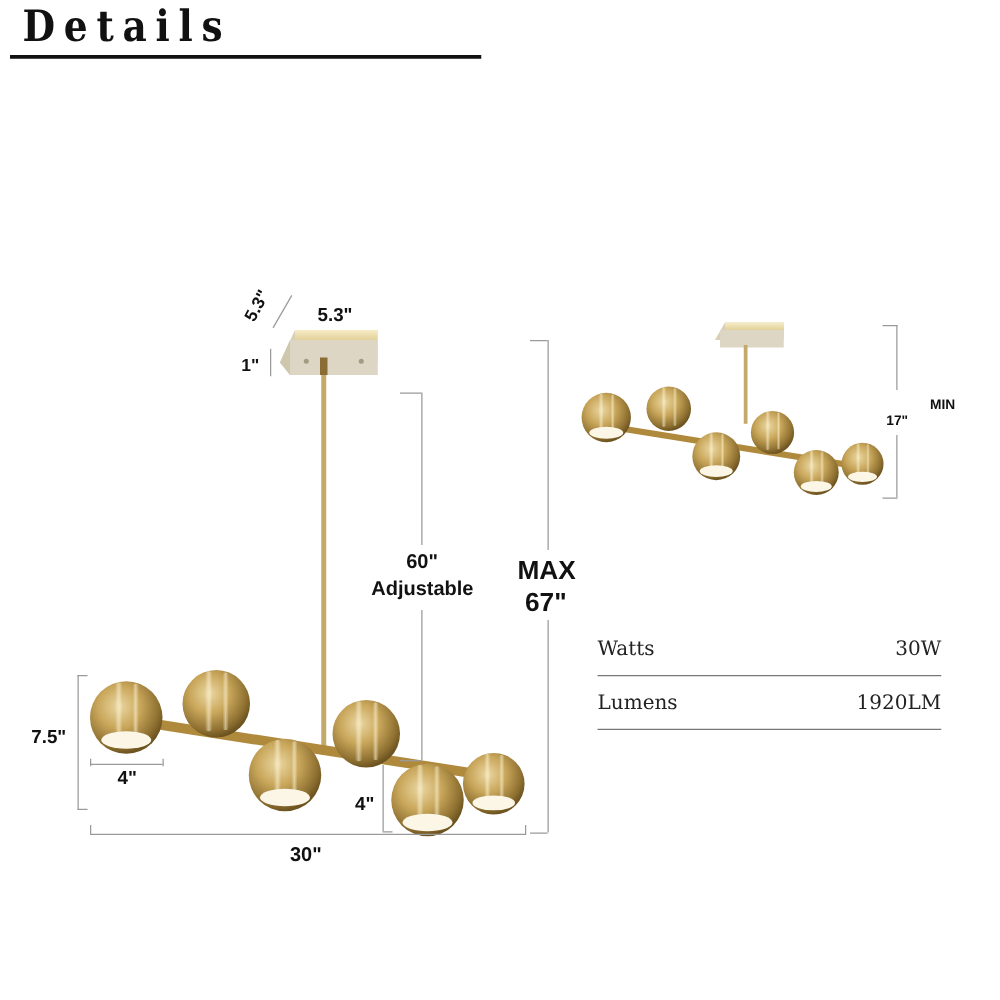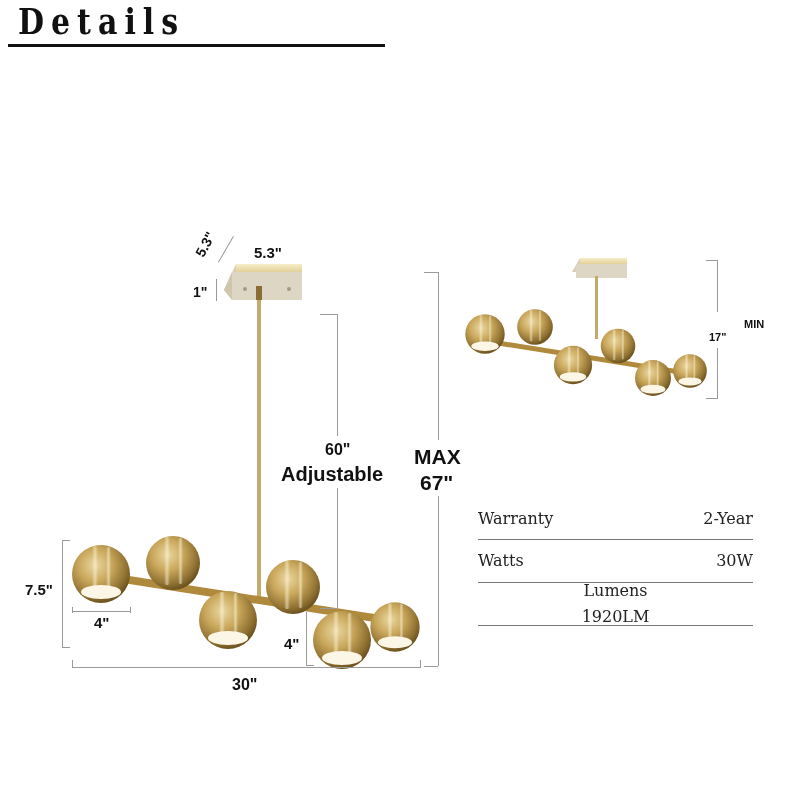--- a/index.html
+++ b/index.html
@@ -132,39 +132,35 @@
 <div class="hline" style="left:706px;top:260px;width:12px;"></div>
 <div class="vline" style="left:717px;top:260px;height:52px;"></div>
 <div class="vline" style="left:717px;top:348px;height:50px;"></div>
 <div class="hline" style="left:706px;top:398px;width:12px;"></div>
 
 <div class="abs dim" style="left:192px;top:252px;font-size:14px;transform:rotate(-62deg);transform-origin:left top;">5.3"</div>
 <div class="abs dim" style="left:254px;top:244px;font-size:15px;">5.3"</div>
 <div class="abs dim" style="left:193px;top:284px;font-size:14px;">1"</div>
 
 <div class="abs dim" style="left:325px;top:441px;font-size:16px;">60"</div>
-<div class="abs dim" style="left:281px;top:463px;font-size:20px;">Adjustable</div>
+<div class="abs dim" style="left:297px;top:463px;font-size:16px;">Adjustable</div>
 
 <div class="abs dim" style="left:414px;top:445px;font-size:21px;">MAX</div>
 <div class="abs dim" style="left:420px;top:471px;font-size:21px;">67"</div>
 
 <div class="abs dim" style="left:25px;top:581px;font-size:15px;">7.5"</div>
 <div class="abs dim" style="left:94px;top:614px;font-size:15px;">4"</div>
 <div class="abs dim" style="left:284px;top:635px;font-size:15px;">4"</div>
 <div class="abs dim" style="left:232px;top:676px;font-size:16px;">30"</div>
 
 <div class="abs dim" style="left:744px;top:318px;font-size:11px;">MIN</div>
 <div class="abs dim" style="left:709px;top:331px;font-size:11px;">17"</div>
 
 <div class="abs spec-table">
-  <div class="spec-row">
-    <span>Warranty</span>
-    <span>2-Year</span>
-  </div>
   <div class="spec-row" style="height:43px;">
     <span>Watts</span>
     <span>30W</span>
   </div>
-  <div class="spec-row" style="height:43px;flex-direction:column;">
+  <div class="spec-row" style="height:43px;">
     <span>Lumens</span>
     <span>1920LM</span>
   </div>
 </div>
 
 </body></html>

